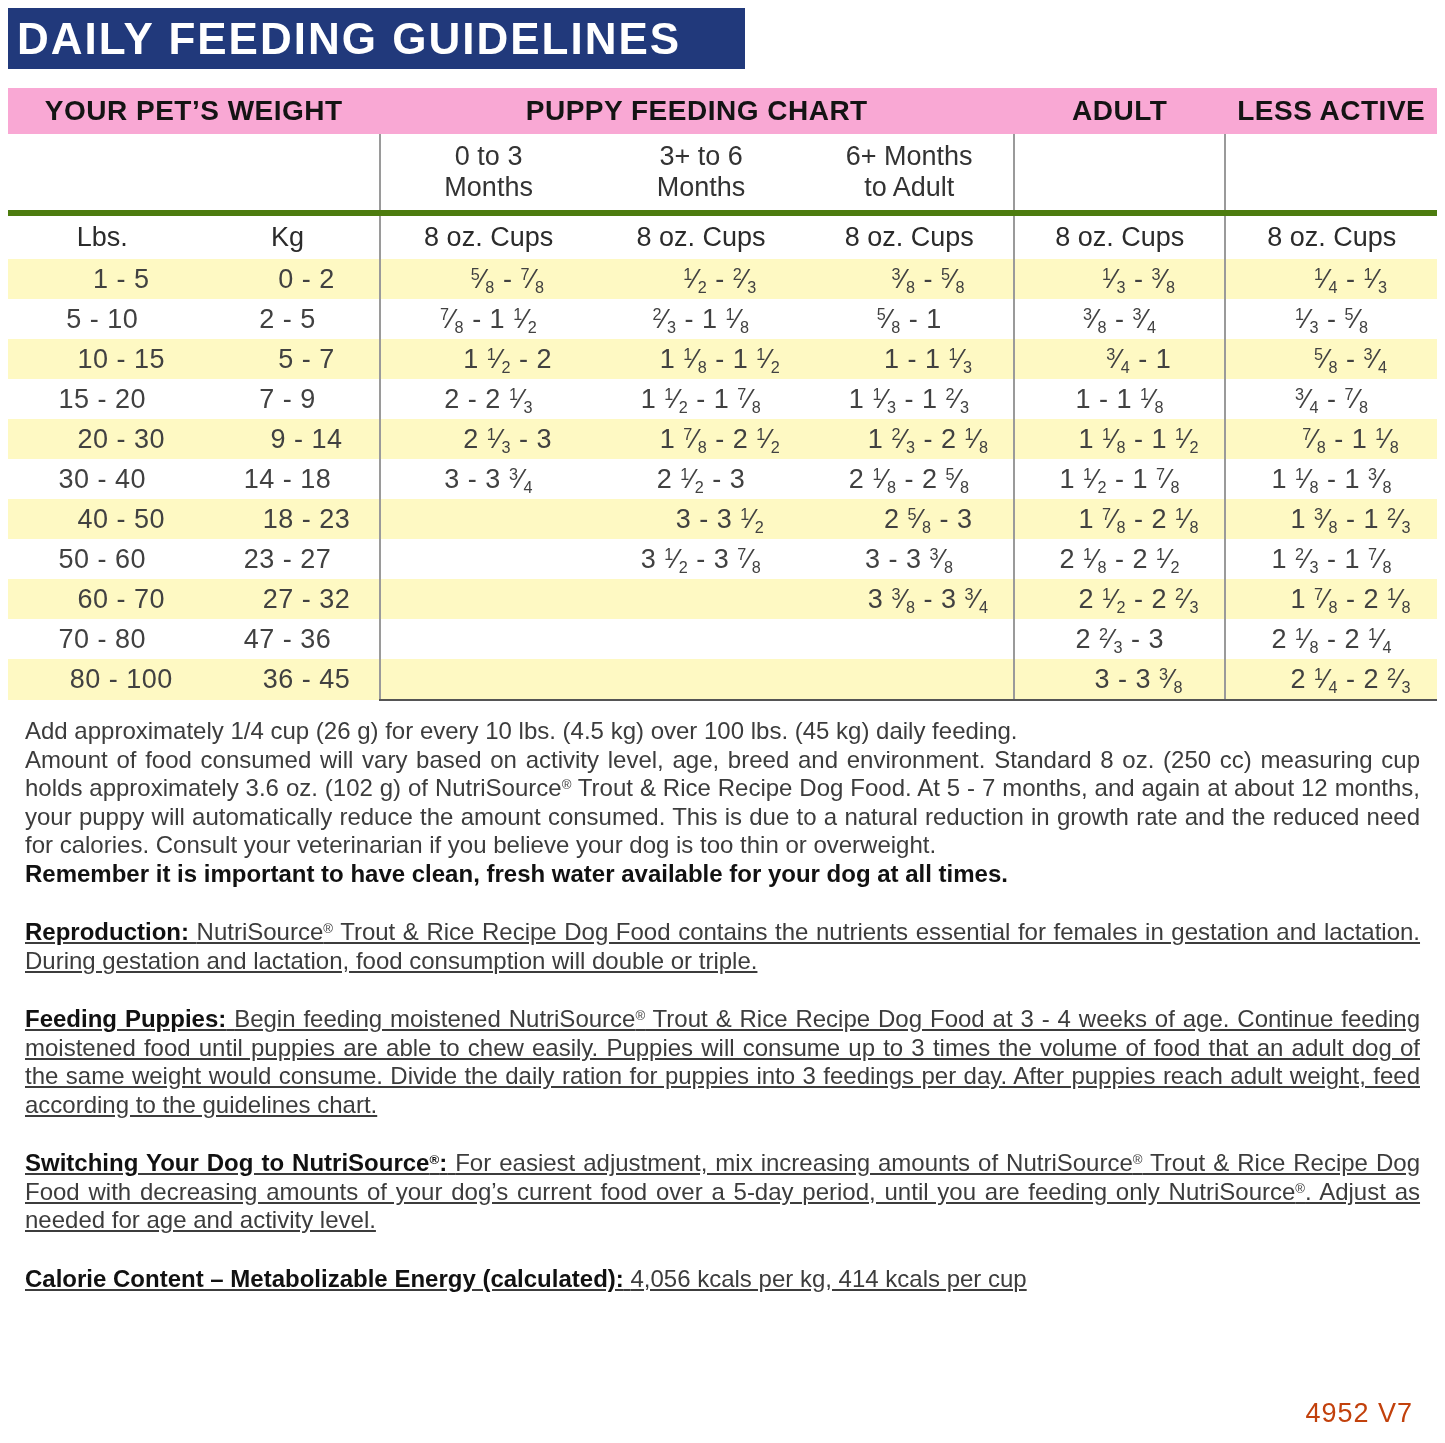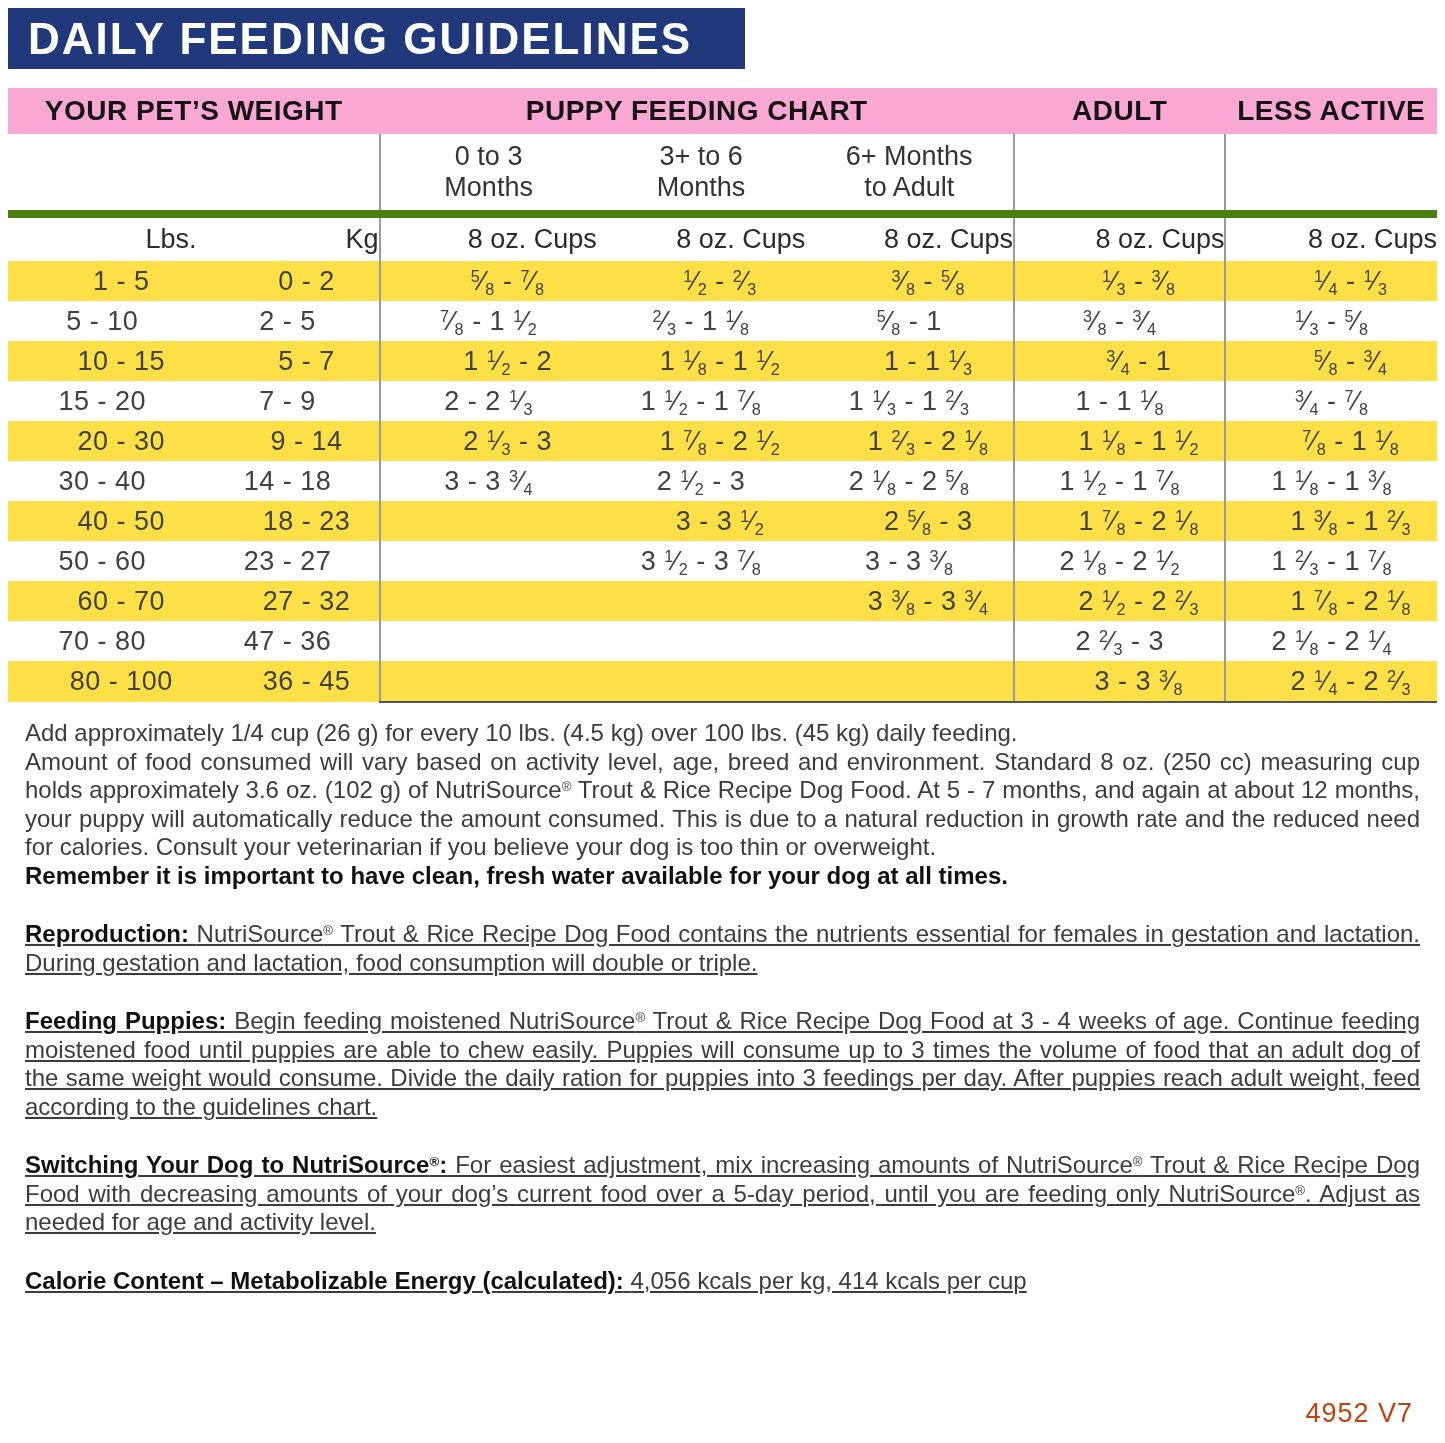--- a/index.html
+++ b/index.html
@@ -4,42 +4,42 @@
 <style>
   html,body{margin:0;padding:0;background:#ffffff;}
   body{
     width:1445px;height:1443px;position:relative;overflow:hidden;
     font-family:"Liberation Sans", sans-serif;
     -webkit-font-smoothing:antialiased;
   }
   
   .banner{
     margin:8px 0 0 8px;width:737px;height:61px;background:#21397b;
-    display:flex;align-items:center;padding-left:20px;box-sizing:border-box;
+    display:flex;align-items:center;padding-left:9px;box-sizing:border-box;
   }
   .banner h1{
     margin:0;color:#ffffff;font-size:44px;font-weight:bold;letter-spacing:2px;
   }
   
   table.feed{
     width:1429px;margin:19px 8px 0 8px;border-collapse:collapse;table-layout:fixed;
   }
   table.feed th,table.feed td{padding:0;text-align:center;vertical-align:middle;}
   tr.ghead th{
     background:#f9a8d4;height:46px;font-size:28px;font-weight:bold;color:#141414;
     letter-spacing:0.5px;
   }
   tr.months td{
     height:76px;font-size:27px;color:#333;white-space:pre-line;line-height:1.15;
   }
   tr.units td{
-    height:43px;font-size:27px;color:#2b2b2b;border-top:8px solid #4d7c0f;text-align:right;
+    height:43px;font-size:27px;color:#2b2b2b;border-top:6px solid #4d7c0f;
   }
   tr.drow td{height:40px;font-size:27px;color:#414141;letter-spacing:0.5px;}
-  tr.drow.odd td{background:#fde047;padding-left:38px;}
+  tr.drow.odd td{background:#fef9c3;padding-left:38px;}
   td.bl{border-left:2px solid #9a9a9a;}
   td.bb{border-bottom:2px solid #555;}
   
   .fr{white-space:nowrap;}
   .fr sup{font-size:0.60em;vertical-align:0.52em;line-height:0;}
   .fr sub{font-size:0.60em;vertical-align:-0.28em;line-height:0;}
   
   .copy{margin:16px 25px 0 25px;color:#3c3c3c;font-size:24px;line-height:28.5px;}
   .copy p{margin:0;text-align:justify;}
   .copy p.bold,.copy b{color:#111;font-weight:bold;}

